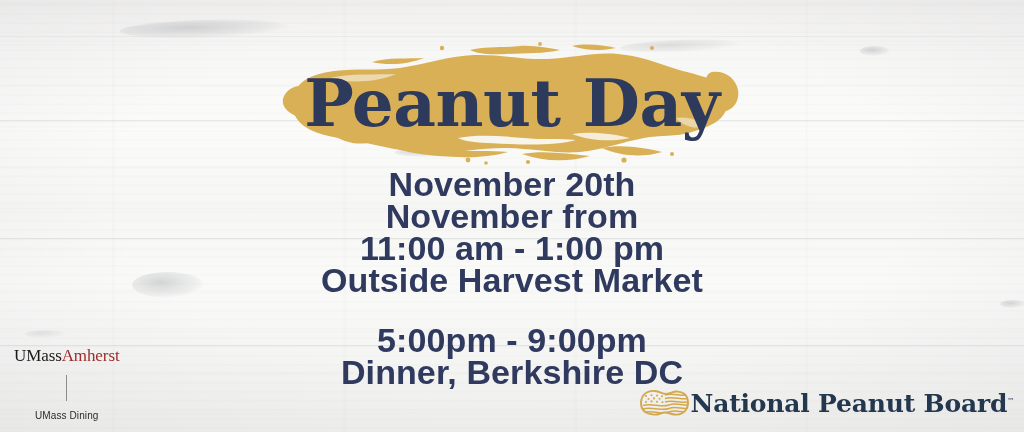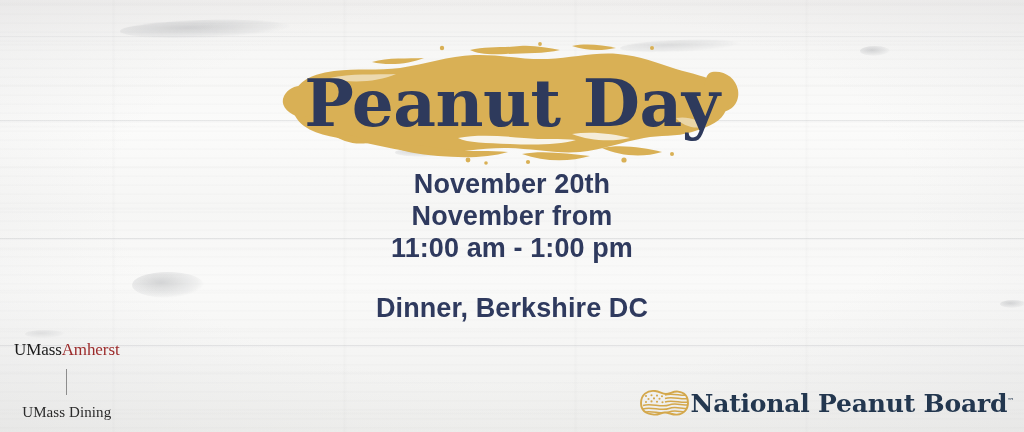--- a/index.html
+++ b/index.html
@@ -126,21 +126,21 @@
 
   
   .body-copy {
     position: absolute;
     left: 0; right: 0;
     top: 168px;
     text-align: center;
     color: #2f3a5e;
     font-family: "Liberation Sans", sans-serif;
     font-weight: 700;
-    font-size: 27px;
+    font-size: 34px;
     line-height: 32px;
     letter-spacing: .1px;
   }
   .body-copy .line { display: block; }
   .body-copy .spacer { display: block; height: 28px; }
 
   
   .umass-logo {
     position: absolute;
     left: 14px;
@@ -157,22 +157,22 @@
     letter-spacing: -0.1px;
     color: #1a1a1a;
   }
   .umass-word .amherst { color: #9c2b2b; }
   .umass-div {
     width: 1px;
     height: 26px;
     background: #8d8d8d;
   }
   .umass-dining {
-    font-family: Liberation Serif, serif;
-    font-size: 15px;
+    font-family: Liberation Sans, sans-serif;
+    font-size: 10px;
     color: #2b2b2b;
     letter-spacing: .1px;
   }
 
   
   .npb-logo {
     position: absolute;
     right: 10px;
     bottom: 12px;
     display: flex;
@@ -259,21 +259,23 @@
         <path fill="#fbfbfa" opacity=".5" d="M404,76 C416,74 428,78 434,84 C424,88 410,84 404,76 Z"></path>
       </svg>
     </div>
     <div class="poster-title">Peanut Day</div>
   </div>
 
   <div class="body-copy">
     <span class="line">November 20th</span>
     <span class="line">November from</span>
     <span class="line">11:00 am - 1:00 pm</span>
+    <span class="line">Outside Harvest Market</span>
     <span class="spacer"></span>
+    <span class="line">5:00pm - 9:00pm</span>
     <span class="line">Dinner, Berkshire DC</span>
   </div>
 
   <div class="umass-logo">
     <div class="umass-word"><span>UMass</span><span class="amherst">Amherst</span></div>
     <div class="umass-div"></div>
     <div class="umass-dining">UMass Dining</div>
   </div>
 
   <div class="npb-logo">

